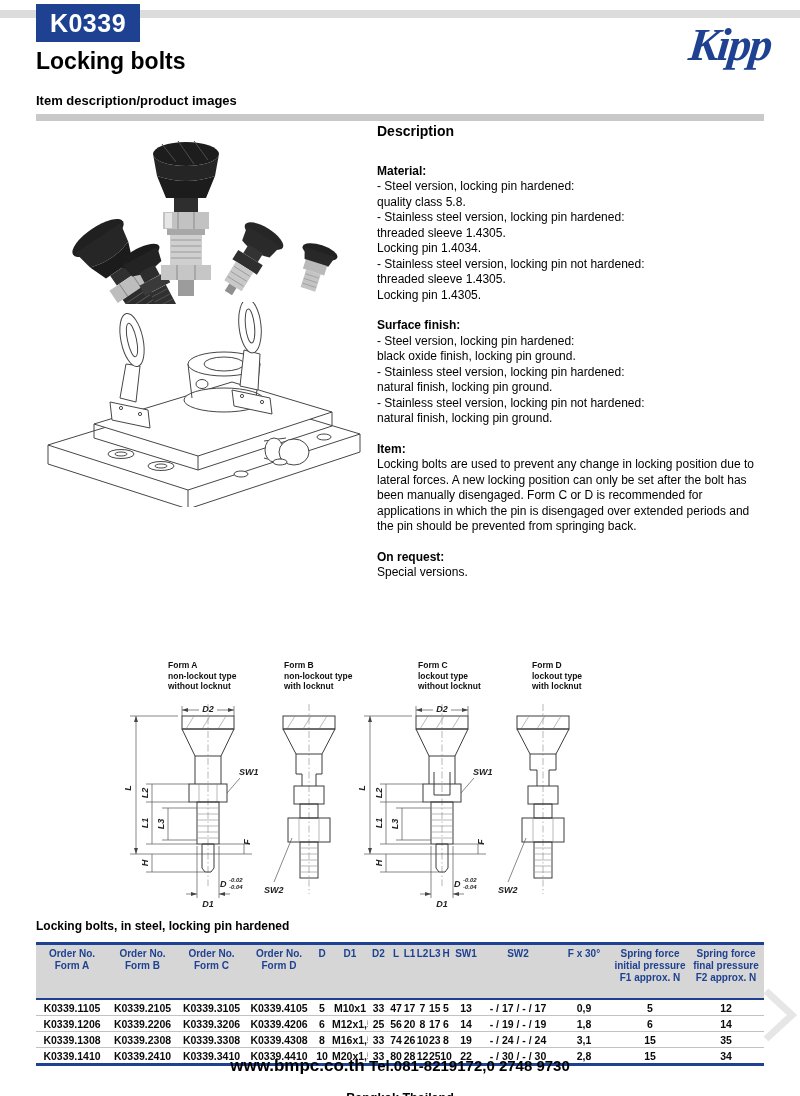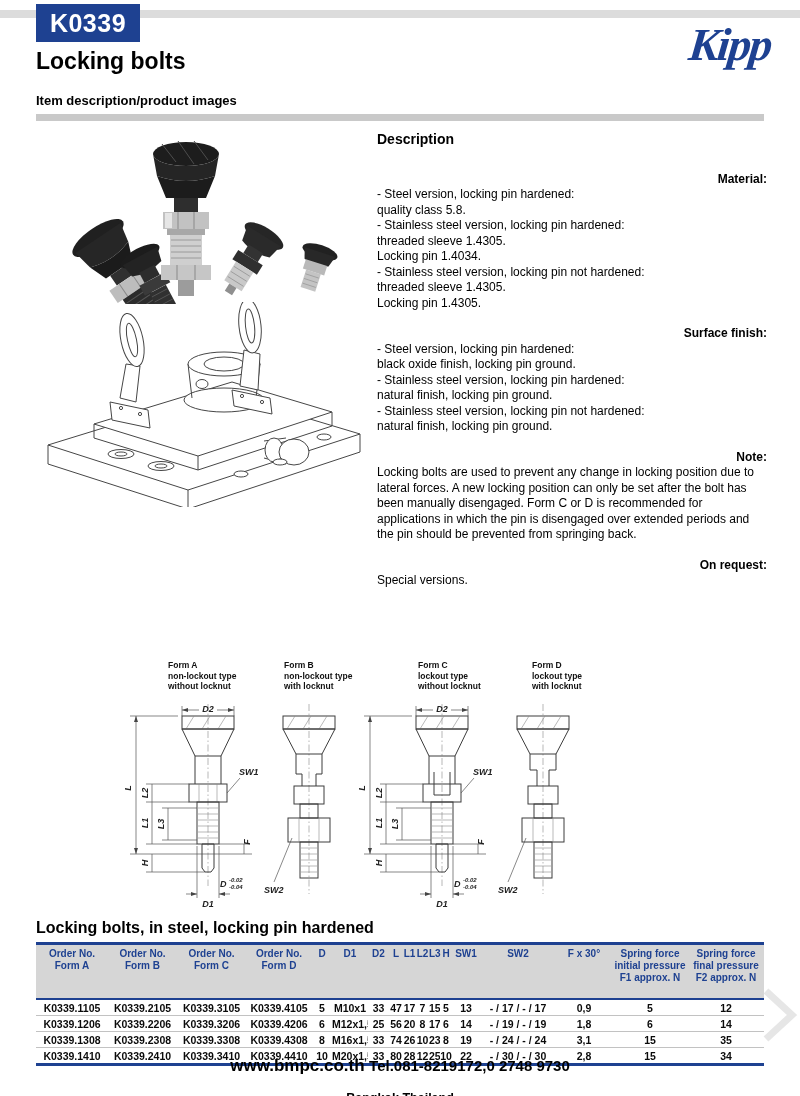--- a/index.html
+++ b/index.html
@@ -12,38 +12,38 @@
       letter-spacing:.5px;}
   .brand-logo{position:absolute;right:30px;top:22px;color:#1e4191;font-family:"Liberation Serif",serif;
       font-style:italic;font-weight:bold;font-size:46px;line-height:1;transform:skewX(-6deg);letter-spacing:-2px;}
   .page-title{position:absolute;left:36px;top:48px;font-size:23px;font-weight:bold;margin:0;}
   .section-title{position:absolute;left:36px;top:93px;font-size:13px;font-weight:bold;}
   .section-rule{position:absolute;left:36px;top:114px;width:728px;height:7px;background:#c9c9c9;}
 
   .photo-area{position:absolute;left:36px;top:126px;width:330px;height:178px;}
   .app-drawing{position:absolute;left:36px;top:302px;width:330px;height:205px;}
 
-  .description{position:absolute;left:377px;top:132px;width:390px;font-size:12px;line-height:15.5px;}
+  .description{position:absolute;left:377px;top:124px;width:390px;font-size:12px;line-height:15.5px;}
   .description h2{font-size:14px;font-weight:bold;margin:0 0 24px 0;}
-  .description .sub{font-weight:bold;margin-top:15px;text-align:right;}
+  .description .sub{font-weight:bold;margin-top:15px;}
   .description .para{margin-top:15px;}
 
   .form-label{position:absolute;top:660px;width:120px;font-size:8.5px;font-weight:bold;line-height:10.5px;color:#111;}
   .form-svg{position:absolute;top:696px;}
 
   
   .ln{stroke:#3c3c3c;stroke-width:1;fill:none;}
   .thin{stroke:#8a8a8a;stroke-width:.6;fill:none;}
   .cl{stroke:#9a9a9a;stroke-width:.7;fill:none;stroke-dasharray:7 2.5 1.5 2.5;}
   .dim{stroke:#555;stroke-width:.7;fill:none;}
   .dlabel{font:italic bold 9px "Liberation Sans",sans-serif;fill:#222;}
   .dlabel-sm{font:italic bold 6px "Liberation Sans",sans-serif;fill:#222;}
   .photoline{stroke:#464646;stroke-width:1;fill:#fff;}
 
-  .table-title{position:absolute;left:36px;top:919px;font-size:16px;font-weight:bold;}
+  .table-title{position:absolute;left:36px;top:919px;font-size:12px;font-weight:bold;}
   table.data{position:absolute;left:36px;top:942px;width:728px;border-collapse:collapse;table-layout:fixed;
       border-bottom:3px solid #1e4191;}
   table.data thead th{background:#d6d6d6;border-top:3px solid #1e4191;border-bottom:2.5px solid #1e4191;
       color:#1e4191;font-size:10px;line-height:12px;font-weight:bold;text-align:center;vertical-align:top;
       padding:3px 0 14px 0;}
   table.data thead th .hl{display:block;}
   table.data thead th .hl:empty{display:none;}
   table.data tbody td{font-size:10.5px;font-weight:bold;text-align:center;color:#0a0a0a;
       padding:2px 0 1px 0;border-top:1.2px solid #c2c2c2;white-space:nowrap;overflow:hidden;}
   table.data tbody tr:first-child td{border-top:none;}
@@ -207,21 +207,21 @@
     </div>
   <div class="sub">Surface finish:</div>
   <div>
       <div>- Steel version, locking pin hardened:</div>
       <div>black oxide finish, locking pin ground.</div>
       <div>- Stainless steel version, locking pin hardened:</div>
       <div>natural finish, locking pin ground.</div>
       <div>- Stainless steel version, locking pin not hardened:</div>
       <div>natural finish, locking pin ground.</div>
     </div>
-  <div class="sub">Note:</div>
+  <div class="sub">Item:</div>
   <div>Locking bolts are used to prevent any change in locking position due to lateral forces. A new locking position can only be set after the bolt has been manually disengaged. Form C or D is recommended for applications in which the pin is disengaged over extended periods and the pin should be prevented from springing back.</div>
   <div class="sub">On request:</div>
   <div>Special versions.</div>
 </div>
 
 <div class="form-label" style="left:168px">
   <span style="display:block">Form A</span>
   <span style="display:block">non-lockout type</span>
   <span style="display:block">without locknut</span>
 </div>

